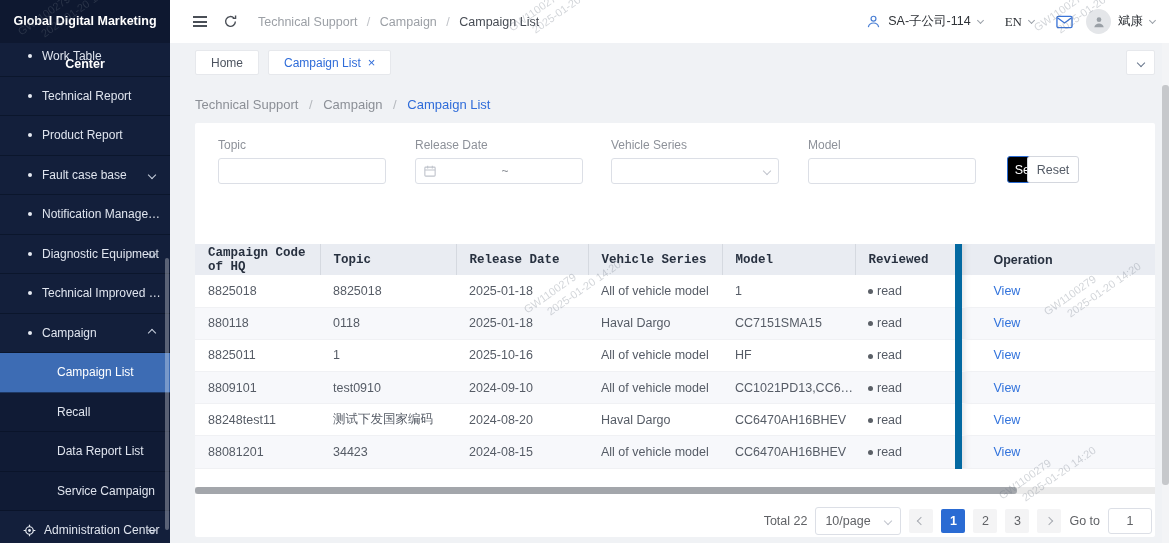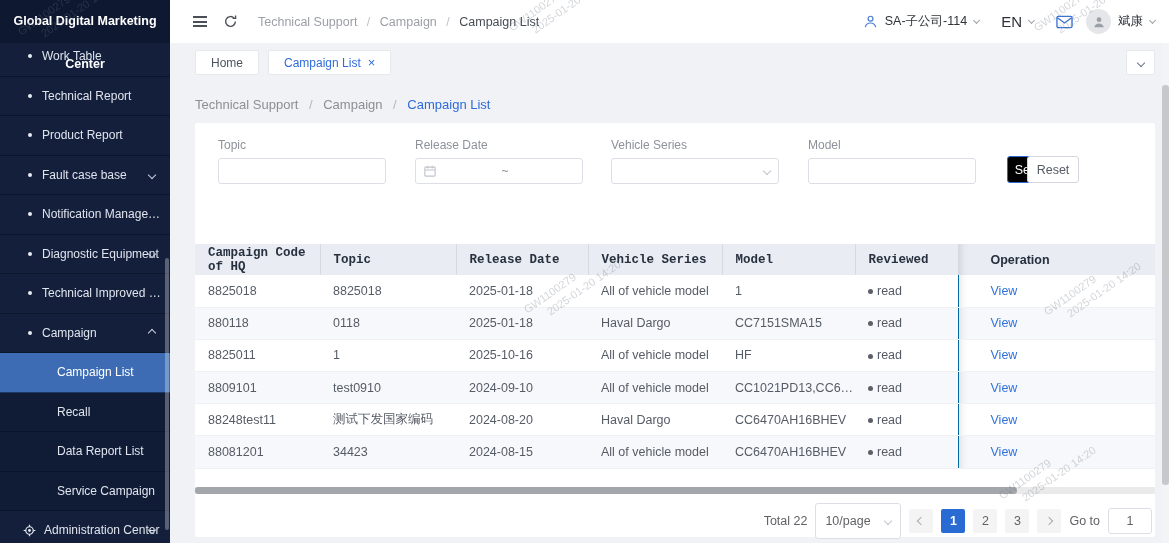--- a/index.html
+++ b/index.html
@@ -64,31 +64,31 @@
   .btn-primary { left:812px; width:55px; background:#000000; border:1px solid #2a6bd3; color:#ffffff; }
   .btn-plain { left:832px; width:52px; background:#ffffff; border:1px solid #d4d7de; color:#545b66; }
 
   
   .table-clip { height:243px; overflow:hidden; }
   table { width:960px; border-collapse:collapse; table-layout:fixed; }
   thead th { height:31px; background:#e9ecf2; font-size:12.5px; font-weight:bold; color:#27303f; text-align:left; padding:0 0 0 13px; }
   thead th:not(:last-child) { border-right:1px solid #d5d9e0;font-family:Liberation Mono, monospace; }
   tbody td { height:32.2px; font-size:12.5px; color:#565c66; padding:0 0 0 13px; border-bottom:1px solid #f0f1f4; white-space:nowrap; overflow:hidden; text-overflow:ellipsis; }
   tbody tr:nth-child(even) td { background:#f7f8fb; }
-  th.op, td.op { border-left:1px solid #0369a1; box-shadow:inset 9px 0 8px -8px rgba(0,0,0,.13);padding-left:32px; }
+  th.op, td.op { border-left:7px solid #0369a1; box-shadow:inset 9px 0 8px -8px rgba(0,0,0,.13);padding-left:32px; }
   .dot { display:inline-block; width:5px; height:5px; border-radius:50%; background:#5b6067; margin-right:4px; vertical-align:middle; }
   .view-link { color:#3273dc; cursor:pointer; text-decoration:none; }
 
   
   .hscroll { position:relative; width:960px; height:7px; background:#eaeaea; }
   .hthumb { position:absolute; left:0; top:0; width:822px; height:7px; background:#a3a6ab; border-radius:3px; }
 
   
   .pagination { position:absolute; top:385px; right:3px; height:26px; display:flex; align-items:center; gap:8px; font-size:12.5px; color:#606266; }
-  .pg-size { width:86px; height:36px; border:1px solid #dcdfe6; border-radius:3px; display:flex; align-items:center; justify-content:space-between; padding:0 9px; color:#606266; cursor:pointer; background:#fff; }
+  .pg-size { width:86px; height:28px; border:1px solid #dcdfe6; border-radius:3px; display:flex; align-items:center; justify-content:space-between; padding:0 9px; color:#606266; cursor:pointer; background:#fff; }
   .pg-btn { width:24px; height:24px; border:none; border-radius:2px; background:#f4f4f5; color:#a8abb2; display:flex; align-items:center; justify-content:center; cursor:pointer; }
   .pg-pages { display:flex; gap:8px; }
   .pg-page { min-width:24px; height:24px; border-radius:2px; background:#f4f4f5; color:#606266; display:flex; align-items:center; justify-content:center; cursor:pointer; font-size:12.5px; }
   .pg-page.active { background:#2a6bd3; color:#ffffff; font-weight:bold; }
   .pg-input { width:44px; height:26px; border:1px solid #dcdfe6; border-radius:3px; text-align:center; font-size:12.5px; color:#606266; outline:none; }
 
   
   .vscroll { position:absolute; right:0; top:43px; width:7px; height:500px; background:#f3f4f6; z-index:6; }
   .vthumb { position:absolute; left:0; top:42px; width:7px; height:400px; background:#c6c8cb; border-radius:3px; }
 
@@ -188,21 +188,21 @@
       <span class="last">Campaign List</span>
     </nav>
     <div class="tb-right">
       <svg width="15" height="15" viewBox="0 0 16 16">
           <circle cx="8" cy="5" r="2.6" fill="none" stroke="#4a7fd4" stroke-width="1.3"></circle>
           <path d="M2.5 14c.6-3 2.8-4.4 5.5-4.4s4.9 1.4 5.5 4.4" fill="none" stroke="#4a7fd4" stroke-width="1.3"></path>
         </svg>
       <span>SA-子公司-114</span>
       <span class="chev"></span>
       <span class="sp14"></span>
-      <span style="font-size:15px;">EN</span>
+      <span style="font-size:13px;font-family:Liberation Serif, serif;">EN</span>
       <span class="chev"></span>
       <span class="sp14"></span>
       <svg width="17" height="14" viewBox="0 0 18 14">
           <rect x="1" y="1" width="16" height="12" rx="1.5" fill="none" stroke="#3a74d8" stroke-width="1.4"></rect>
           <path d="M1.5 2.5 9 8l7.5-5.5" fill="none" stroke="#3a74d8" stroke-width="1.4"></path>
         </svg>
       <span class="avatar">
         <svg width="14" height="14" viewBox="0 0 16 16">
             <circle cx="8" cy="5.4" r="2.7" fill="#9aa0a6"></circle>
             <path d="M2.6 14c.7-3 2.8-4.3 5.4-4.3s4.7 1.3 5.4 4.3z" fill="#9aa0a6"></path>

